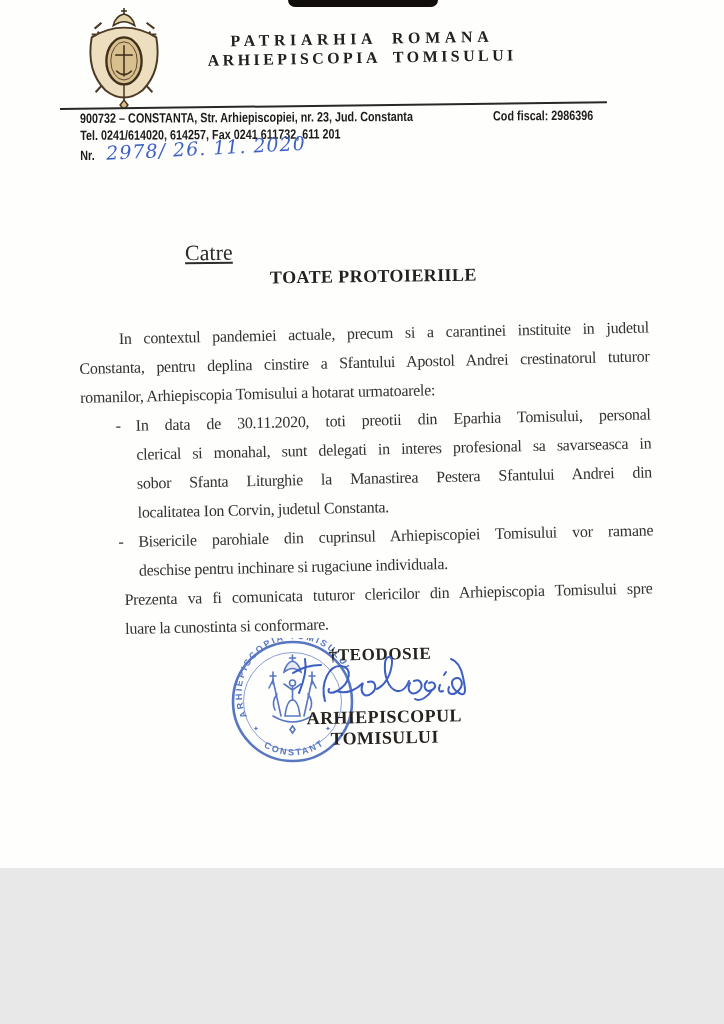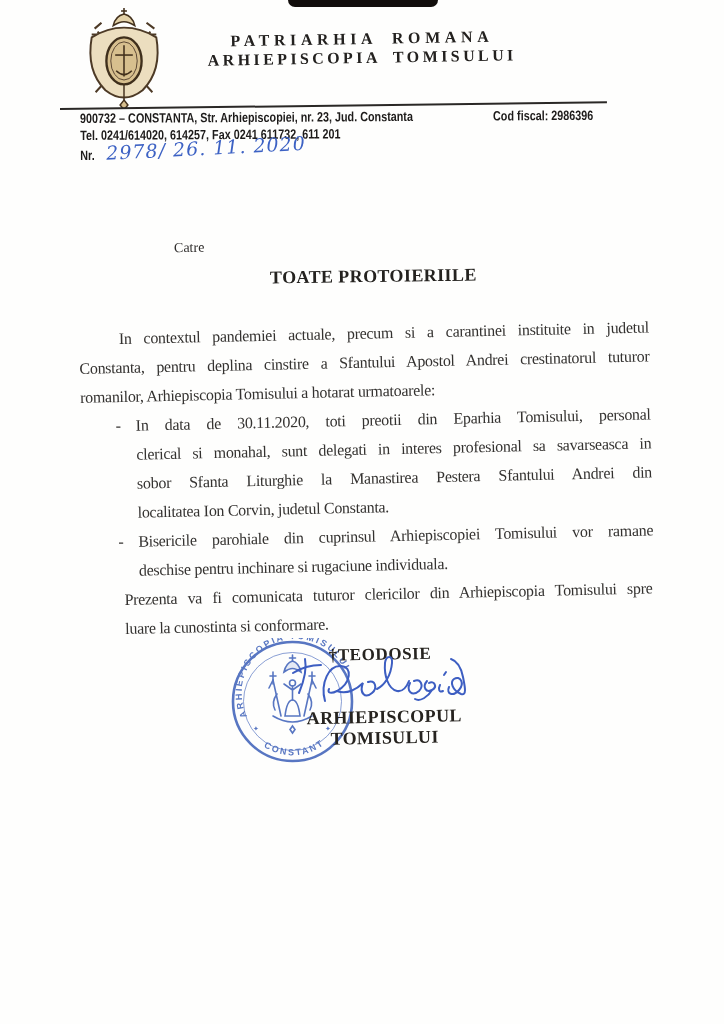--- a/index.html
+++ b/index.html
@@ -1,18 +1,18 @@
 <!DOCTYPE html>
 <html><head>
 <meta charset="utf-8">
 <style>
   * { margin:0; padding:0; box-sizing:border-box; }
   html,body { background:#e8e8e8; }
   .page {
-    position:relative; width:724px; height:1024px;
+    position:relative; width:724px; height:868px;
     background:#fefefd; overflow:hidden;
     font-family:"Liberation Serif","DejaVu Serif",serif;
     color:#2e2c2b;
     margin:0 auto;
   }
   
   .scan-bar { position:absolute; left:288px; top:0; width:150px; height:7px;
     background:#120e0c; border-radius:0 0 10px 10px; }
 
   
@@ -33,21 +33,21 @@
   .contact-row { height:16.5px; position:relative; }
   .fiscal { position:absolute; left:413px; top:0; }
   .nr-row { margin-top:1px; }
   .nr-value {
     display:inline-block; font-family:"DejaVu Serif",serif; font-style:italic; font-weight:normal;
     color:#3d62c4; font-size:19px; transform:rotate(-2.5deg); transform-origin:left center;
     margin-left:4px; letter-spacing:1px;
   }
 
   
-  .salutation { position:absolute; left:174px; top:240px; font-size:14px; transform:rotate(-0.8deg); }
+  .salutation { position:absolute; left:185px; top:240px; font-size:22px; transform:rotate(-0.8deg);text-decoration:underline; }
   .addressee { position:absolute; left:270px; top:266px; font-size:18px; font-weight:bold;
     letter-spacing:0.4px; color:#24221f; transform:rotate(-0.8deg); }
 
   
   .body-block { position:absolute; left:82px; top:324px; width:570px;
     transform:rotate(-1.25deg); transform-origin:40px 50%; color:#343230; }
   .jline { text-align:justify; text-align-last:justify; line-height:29px;
     font-size:16px; letter-spacing:-0.3px; }
   .jline.last { text-align-last:left; }
   .jline.indent { text-indent:40px; }

